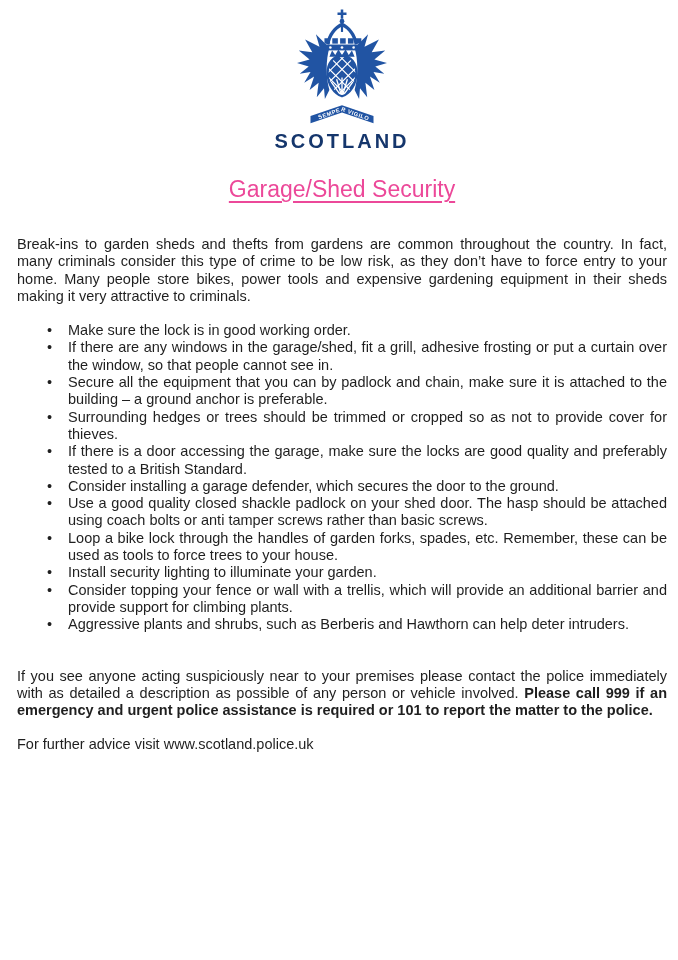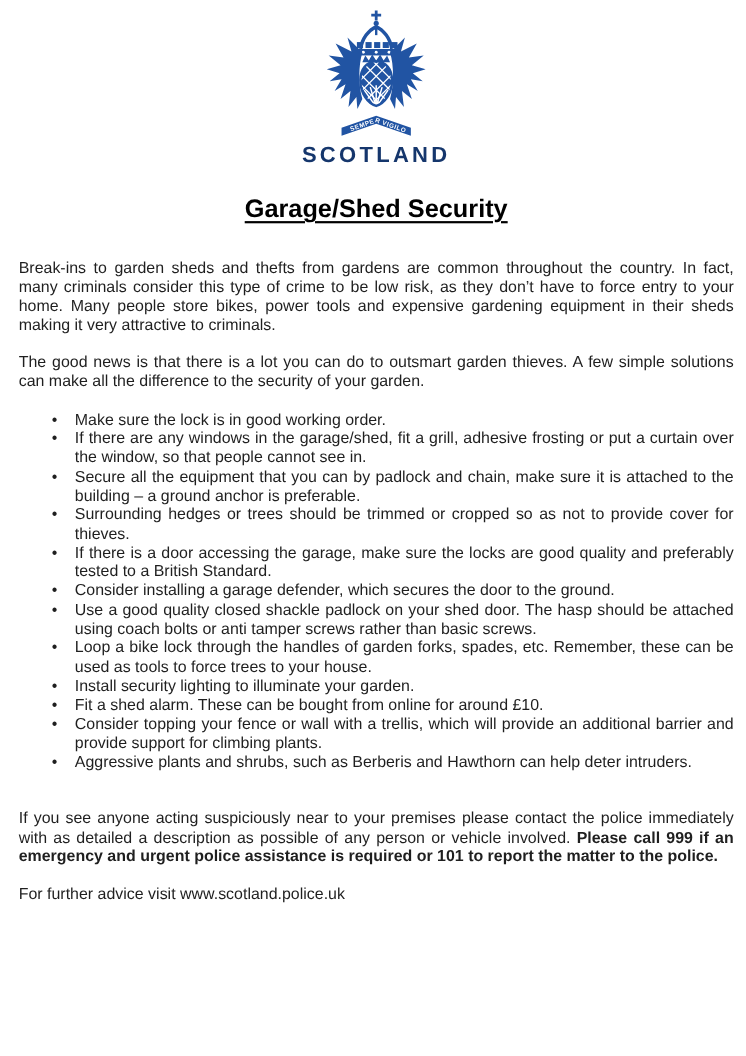--- a/index.html
+++ b/index.html
@@ -23,24 +23,24 @@
     font-size: 20px; font-weight: 700; letter-spacing: 3px;
     color: var(--navy, #15366C); line-height: 1; margin-top: 4px;
   }
   .tagline {
     font-size: 13.5px; font-weight: 600;
     color: var(--tagline_blue, #3077BC); margin-top: 6px;
   }
 
   
   .title {
-    font-size: 23px; font-weight: 700; text-align: center;
+    font-size: 23px; font-weight: 400; text-align: center;
     text-decoration: underline; text-decoration-thickness: 2px;
     text-underline-offset: 4px;
-    color: #000000; margin: 25px 0 0 0;
+    color: #ec4899; margin: 25px 0 0 0;
   }
 
   
   .body-text {
     font-size: 14.5px; line-height: 17.3px;
     text-align: justify; margin: 17px 0 0 0;
   }
   .first-para { margin-top: 33px; }
 
   .tips {
@@ -110,33 +110,31 @@
         <textPath href="#ribbonpath" startOffset="7">SEMPER VIGILO</textPath>
       </text>
     </svg>
 
     <div class="wordmark2">SCOTLAND</div>
   </header>
 
   <h1 class="title">Garage/Shed Security</h1>
 
   <p class="body-text first-para">Break-ins to garden sheds and thefts from gardens are common throughout the country.  In fact, many criminals consider this type of crime to be low risk, as they don’t have to force entry to your home.  Many people store bikes, power tools and expensive gardening equipment in their sheds making it very attractive to criminals.</p>
-  <p class="body-text">The good news is that there is a lot you can do to outsmart garden thieves.  A few simple solutions can make all the difference to the security of your garden.</p>
 
   <ul class="tips">
     <li>Make sure the lock is in good working order.</li>
     <li>If there are any windows in the garage/shed, fit a grill, adhesive frosting or put a curtain over the window, so that people cannot see in.</li>
     <li>Secure all the equipment that you can by padlock and chain, make sure it is attached to the building – a ground anchor is preferable.</li>
     <li>Surrounding hedges or trees should be trimmed or cropped so as not to provide cover for thieves.</li>
     <li>If there is a door accessing the garage, make sure the locks are good quality and preferably tested to a British Standard.</li>
     <li>Consider installing a garage defender, which secures the door to the ground.</li>
     <li>Use a good quality closed shackle padlock on your shed door. The hasp should be attached using coach bolts or anti tamper screws rather than basic screws.</li>
     <li>Loop a bike lock through the handles of garden forks, spades, etc.  Remember, these can be used as tools to force trees to your house.</li>
     <li>Install security lighting to illuminate your garden.</li>
-    <li>Fit a shed alarm.  These can be bought from online for around £10.</li>
     <li>Consider topping your fence or wall with a trellis, which will provide an additional barrier and provide support for climbing plants.</li>
     <li>Aggressive plants and shrubs, such as Berberis and Hawthorn can help deter intruders.</li>
   </ul>
 
   <p class="body-text closing"><span>If you see anyone acting suspiciously near to your premises please contact the police immediately with as detailed a description as possible of any person or vehicle involved. </span><span class="bold">Please call 999 if an emergency and urgent police assistance is required or 101 to report the matter to the police.</span></p>
 
   <p class="body-text footer">For further advice visit www.scotland.police.uk</p>
 
 </div>
 

